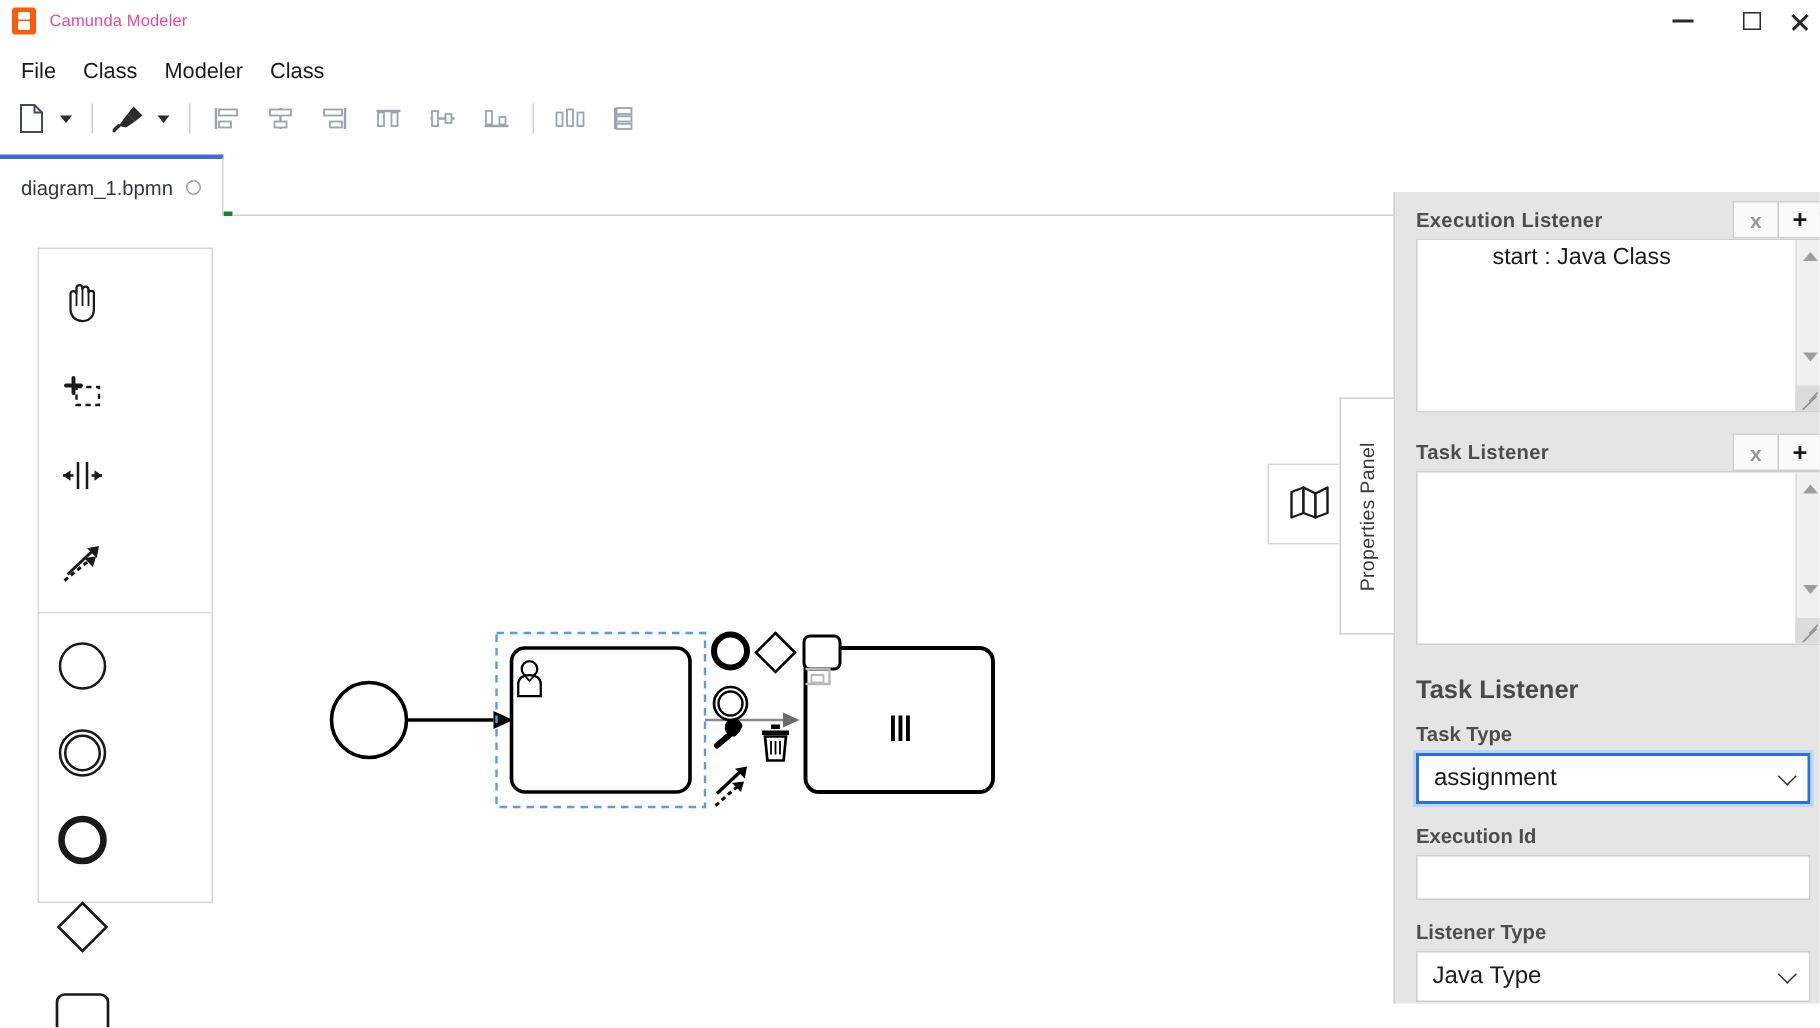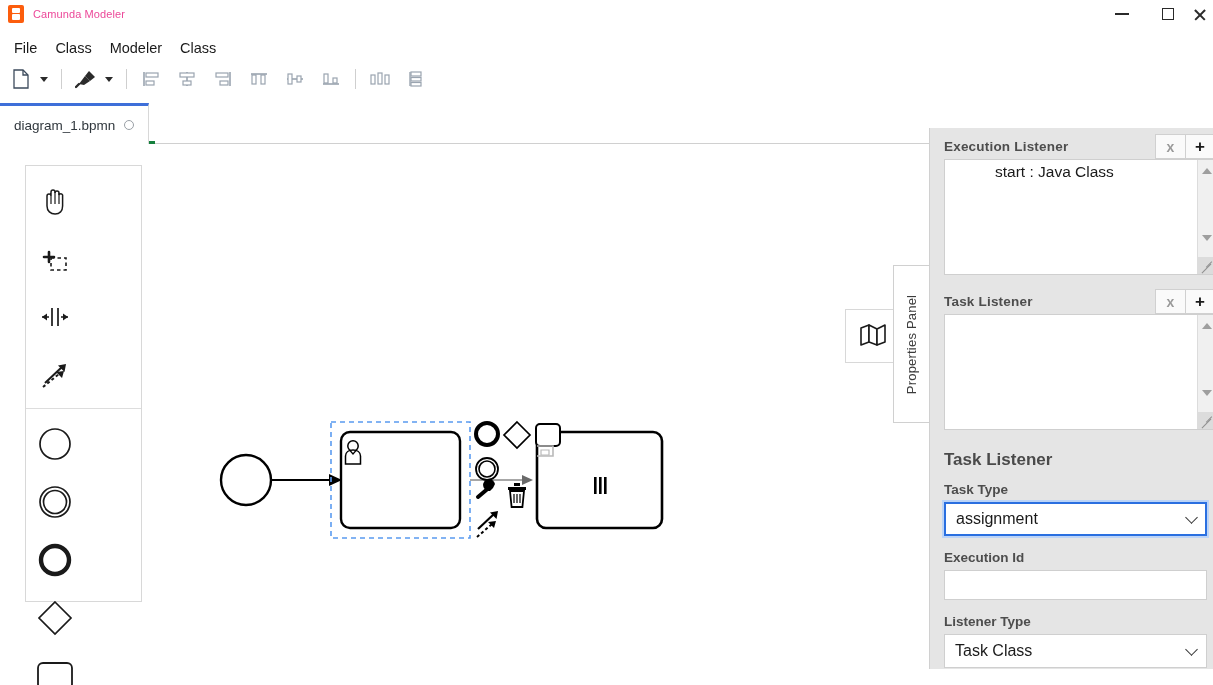--- a/index.html
+++ b/index.html
@@ -531,18 +531,18 @@
       <div class="chev"></div>
     </div>
 
     <div class="field-label">Execution Id</div>
     <div class="field-wrap">
       <input class="input-box" type="text" value="" style="">
     </div>
 
     <div class="field-label">Listener Type</div>
     <div class="field-wrap">
-      <div class="select-box">Task Class</div>
+      <div class="select-box">Java Type</div>
       <div class="chev"></div>
     </div>
 
   </div>
 </div>
 
 </body></html>

